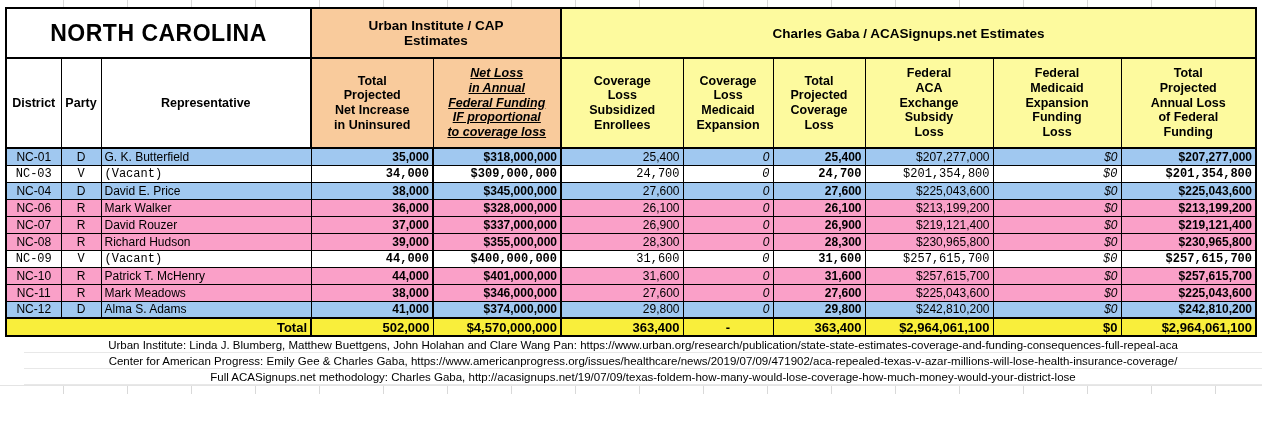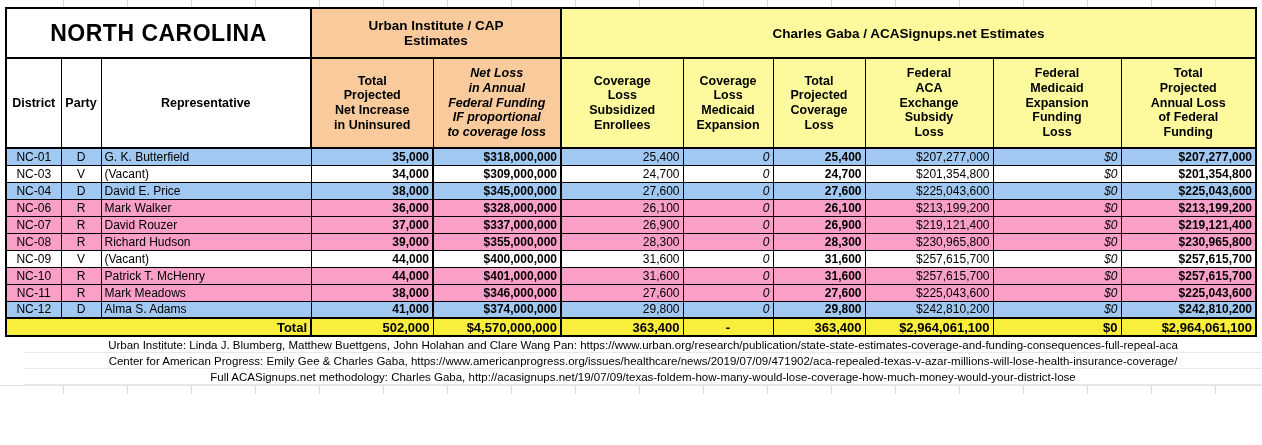--- a/index.html
+++ b/index.html
@@ -45,28 +45,28 @@
   
   tr.col-row { height: 90px; }
   tr.col-row th {
     border-bottom: 2px solid #000;
     text-align: center; vertical-align: middle;
     font-size: 12.5px; font-weight: bold;
     white-space: pre-line; line-height: 1.18;
   }
   tr.col-row th.white { background: #ffffff; }
   tr.col-row th.urban, tr.col-row th.gaba { font-size: 12.5px; }
-  tr.col-row th.italic { font-style: italic; }
+  tr.col-row th.italic { font-style: italic; text-decoration: underline; }
 
   
   tbody tr { height: 17px; border-radius: 8px; }
   tbody td { vertical-align: middle; }
   tr.dem td { background: var(--democrat-row); }
   tr.rep td { background: var(--republican-row); }
-  tr.vac td { background: var(--vacant-row); }
+  tr.vac td { background: var(--vacant-row); font-family: Liberation Mono, monospace; }
   td.c-district { text-align: center; }
   td.c-party { text-align: center; }
   td.c-rep { text-align: left; }
   td.c-num { text-align: right; }
   td.b { font-weight: bold; }
   td.i { font-style: italic; }
 
   
   tfoot tr { height: 18px; }
   tfoot td {

